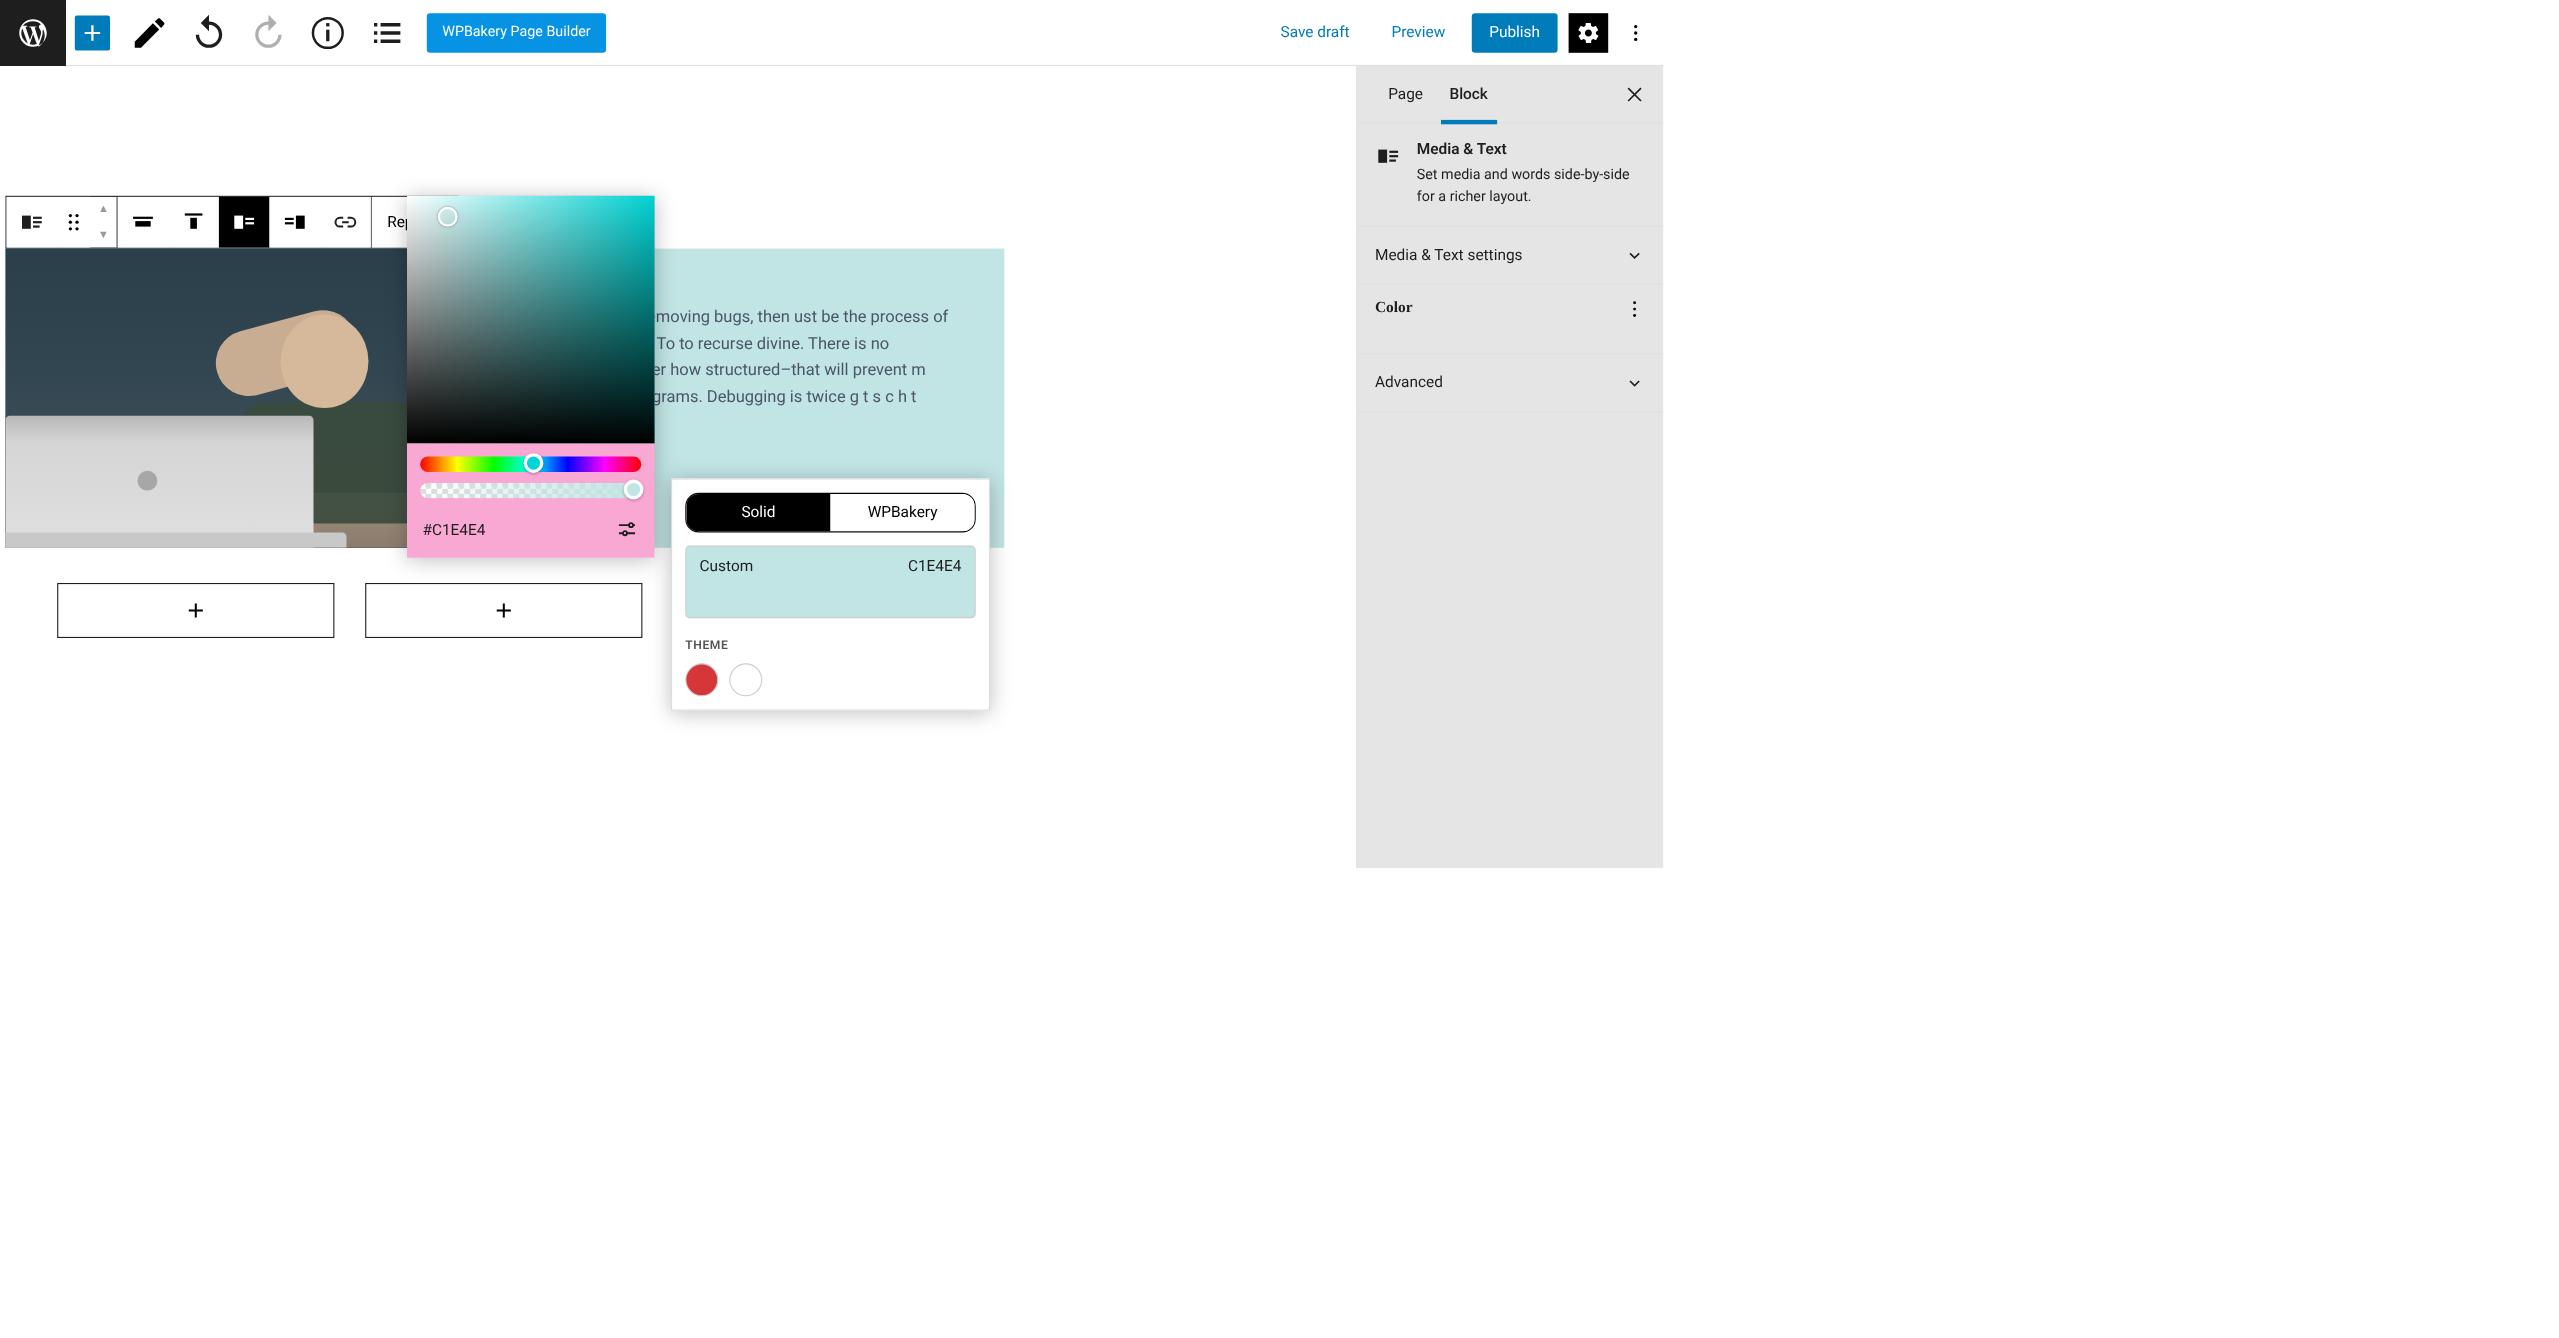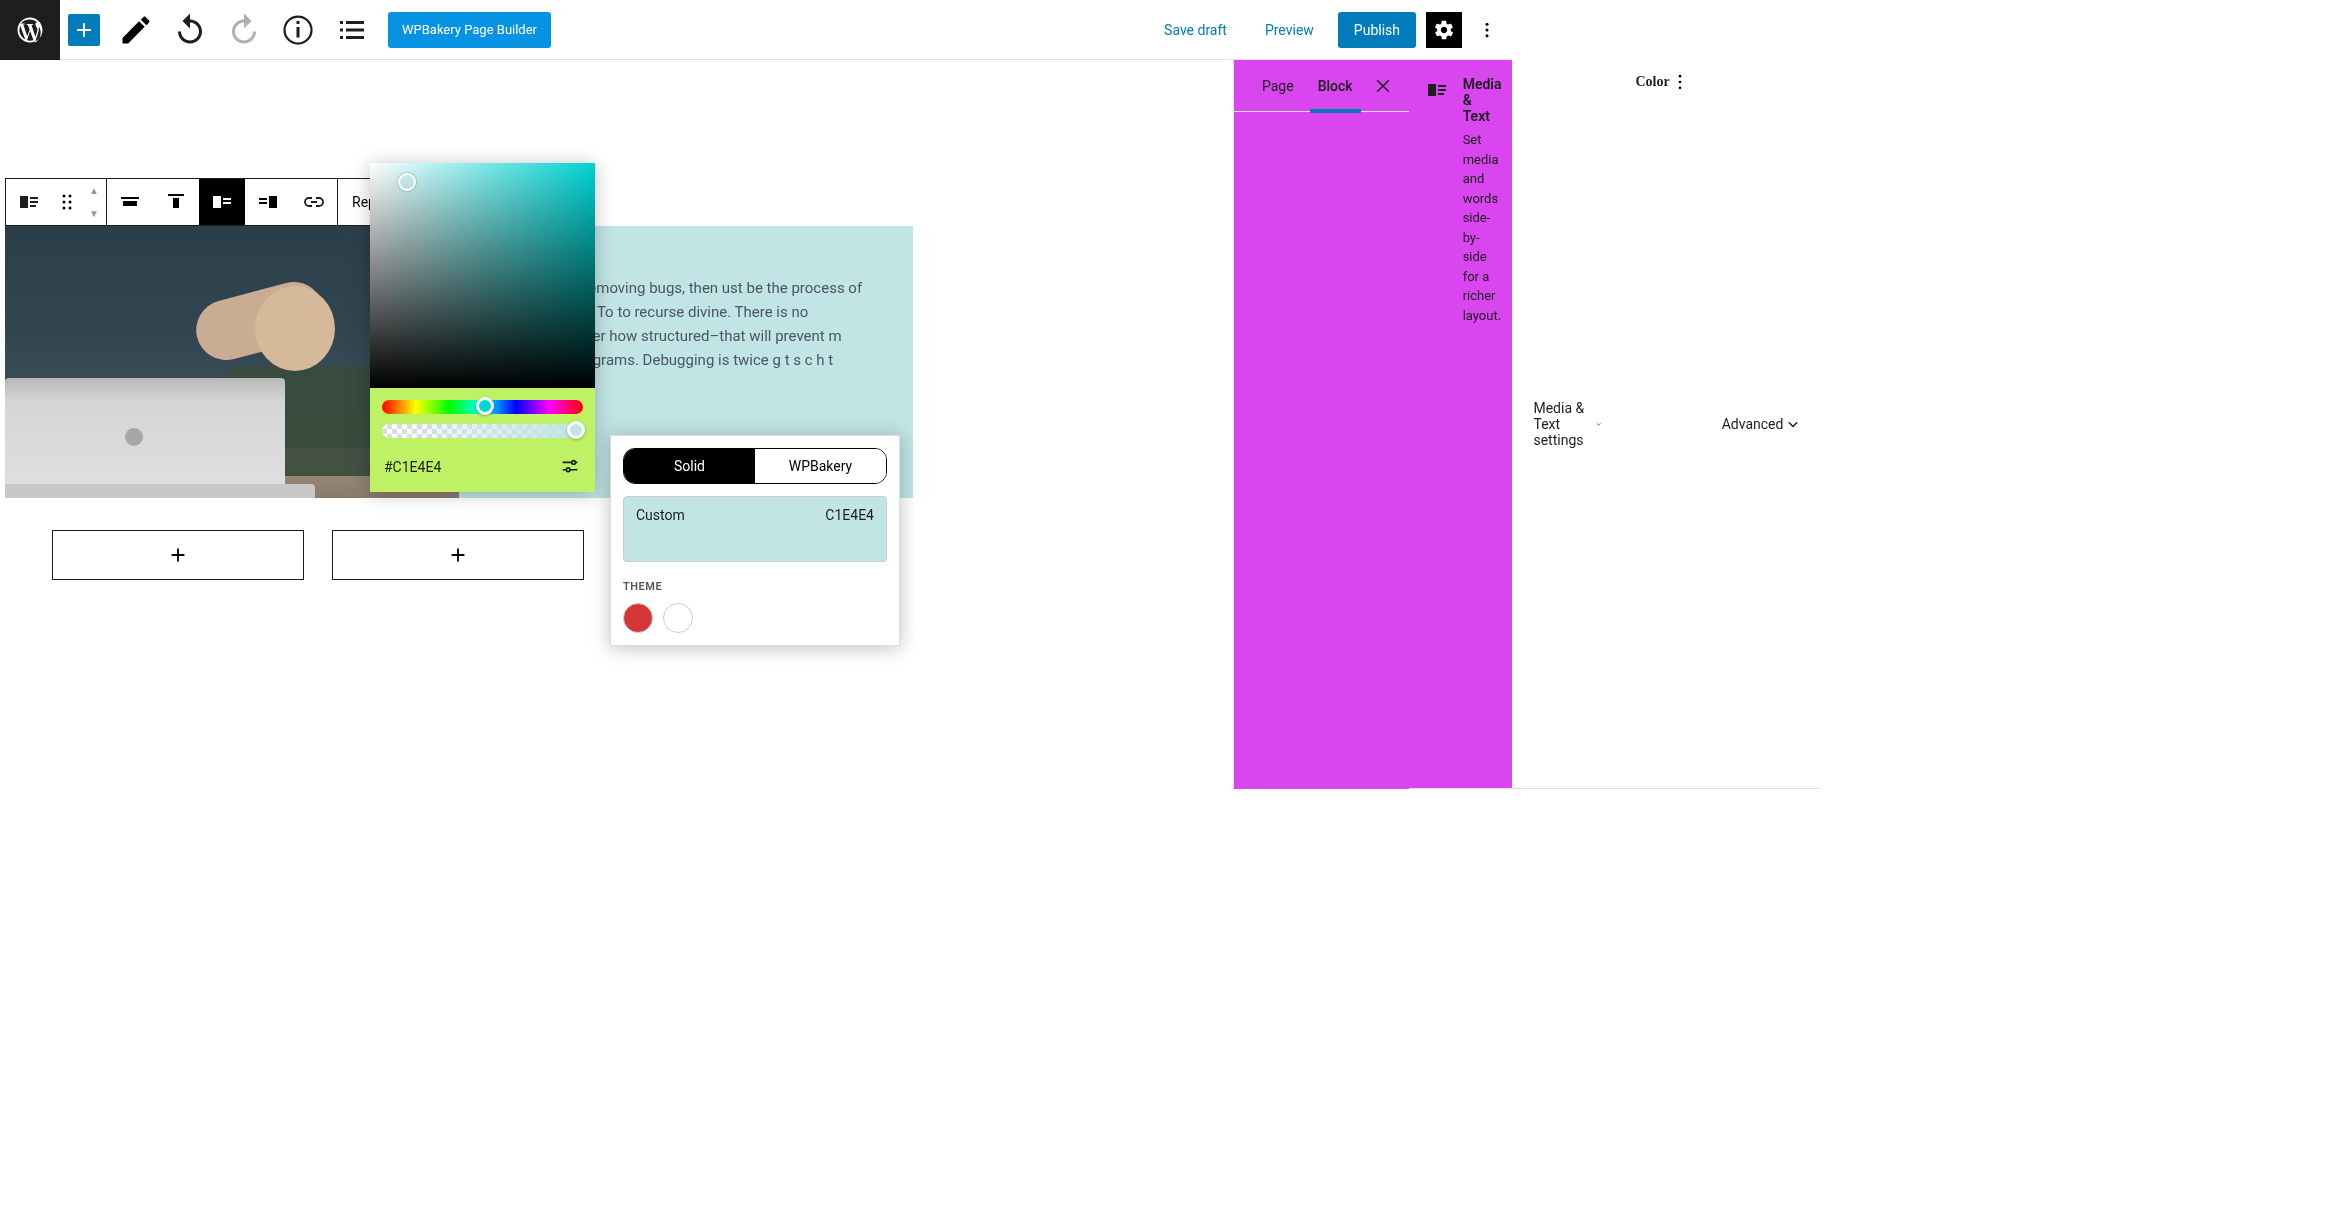--- a/index.html
+++ b/index.html
@@ -48,42 +48,42 @@
 .laptop .apple { position:absolute; top:50px; left:120px; width:18px; height:18px; border-radius:50% 50% 50% 50%; background:#868686; opacity:0.6; }
 .person-head { position:absolute; top:60px; left:250px; width:80px; height:85px; background:#d6b89b; border-radius:50%; }
 .person-arm { position:absolute; top:65px; left:190px; width:130px; height:60px; background:#c9ad92; border-radius:40px; transform:rotate(-15deg); }
 .person-shirt { position:absolute; top:140px; left:210px; width:190px; height:110px; background:#3a4a3c; border-radius:30px 30px 0 0; opacity:0.9; }
 .desk { position:absolute; bottom:0; left:0; right:0; height:50px; background: linear-gradient(180deg, #a09080 0%, #8a7b6c 100%); }
 
 
 .add-block { position: absolute; top: 470px; width: 252px; height: 50px; border: 1px solid #1e1e1e; display: flex; align-items: center; justify-content: center; font-size: 20px; color: #1e1e1e; background:#fff; cursor:pointer; }
 
 
-.color-picker { position: absolute; top: 103px; left: 370px; width: 225px; background: #bef264; box-shadow: 0 2px 18px rgba(0,0,0,0.25); z-index: 20; }
+.color-picker { position: absolute; top: 118px; left: 370px; width: 225px; background: #f9a8d4; box-shadow: 0 2px 18px rgba(0,0,0,0.25); z-index: 20; }
 .color-area { width: 225px; height: 225px; background: linear-gradient(to bottom, rgba(0,0,0,0) 0%, #000 100%), linear-gradient(to right, #fff 0%, #00d2d2 100%); position: relative; }
 .color-cursor { position:absolute; top:10px; left:28px; width:18px; height:18px; border:2px solid #fff; border-radius:50%; box-shadow:0 0 2px rgba(0,0,0,0.5); }
 .hue-slider { margin: 12px 12px 0 12px; height: 14px; border-radius: 8px; background: linear-gradient(to right, #ff0000, #ffff00, #00ff00, #00ffff, #0000ff, #ff00ff, #ff0000); position: relative; }
 .hue-thumb { position:absolute; top:-3px; left:94px; width:18px; height:18px; background:#00d5d5; border:3px solid #fff; border-radius:50%; box-shadow:0 1px 3px rgba(0,0,0,0.3); }
 .alpha-slider { margin: 10px 12px 0 12px; height: 14px; border-radius: 8px; background: linear-gradient(to right, rgba(193,228,228,0), rgba(193,228,228,1)), repeating-conic-gradient(#ddd 0 25%, #fff 0 50%) 0 0/10px 10px; position:relative; }
 .alpha-thumb { position:absolute; top:-3px; right:-2px; width:18px; height:18px; background:#c1e4e4; border:3px solid #fff; border-radius:50%; box-shadow:0 1px 3px rgba(0,0,0,0.3); }
 .hex-row { display:flex; align-items:center; justify-content:space-between; padding: 18px 14px 14px 14px; font-size:14px; }
 .hex-value { font-size:14px; }
 
 
 .palette-pop { position: absolute; top: 375px; left: 610px; width: 290px; background: #fff; border: 1px solid #ddd; box-shadow: 0 2px 18px rgba(0,0,0,0.25); z-index: 15; padding: 12px; }
 .segmented { display:flex; border:1px solid #000; border-radius:12px; overflow:hidden; height:36px;justify-content:space-between; }
 .seg-btn { flex:1; border:none; background:#fff; font-size:14px; cursor:pointer; }
 .seg-btn.active { background:#000; color:#fff; }
 .custom-swatch { margin-top:12px; height:66px; border:1px solid #ccc; border-radius:4px; background:#c1e4e4; display:flex; justify-content:space-between; padding:10px 12px; font-size:14px; }
 .theme-label { margin-top:18px; font-size:11px; font-weight:600; letter-spacing:0.5px; color:#555; }
 .swatches { display:flex; gap:10px; margin-top:10px; }
 .swatch { width:30px; height:30px; border-radius:50%; border:1px solid #ccc; cursor:pointer; }
 
 
-.sidebar { width: 279px; border-left: 1px solid #e0e0e0; background:#d946ef; display:flex; flex-direction:row; }
+.sidebar { width: 279px; border-left: 1px solid #e0e0e0; background:#e5e5e5; display:flex; flex-direction:column; }
 .sb-tabs { display:flex; align-items:center; border-bottom:1px solid #e0e0e0; height:52px; padding: 0 8px 0 16px; }
 .sb-tab { padding: 0 12px; height:52px; display:flex; align-items:center; font-size:14px; border:none; background:none; color:#1e1e1e; cursor:pointer; position:relative; }
 .sb-tab.active { font-weight:500; }
 .sb-tab.active::after { content:''; position:absolute; bottom:-1px; left:4px; right:4px; height:4px; background:#007cba; }
 .sb-close { margin-left:auto; width:36px; height:36px; border:none; background:none; cursor:pointer; display:flex; align-items:center; justify-content:center; }
 .block-desc { padding: 16px; display:flex; gap:14px; border-bottom:1px solid #e0e0e0; }
 .block-desc-icon { width:24px; height:24px; flex-shrink:0; margin-top:2px; }
 .block-desc-text h3 { font-size:14px; font-weight:600; margin-bottom:6px; }
 .block-desc-text p { font-size:13px; color:#1e1e1e; line-height:1.5; }
 .panel-head { display:flex; align-items:center; justify-content:space-between; padding: 16px; font-size:14px; font-weight:400; border-bottom:1px solid #e0e0e0; cursor:pointer; }

